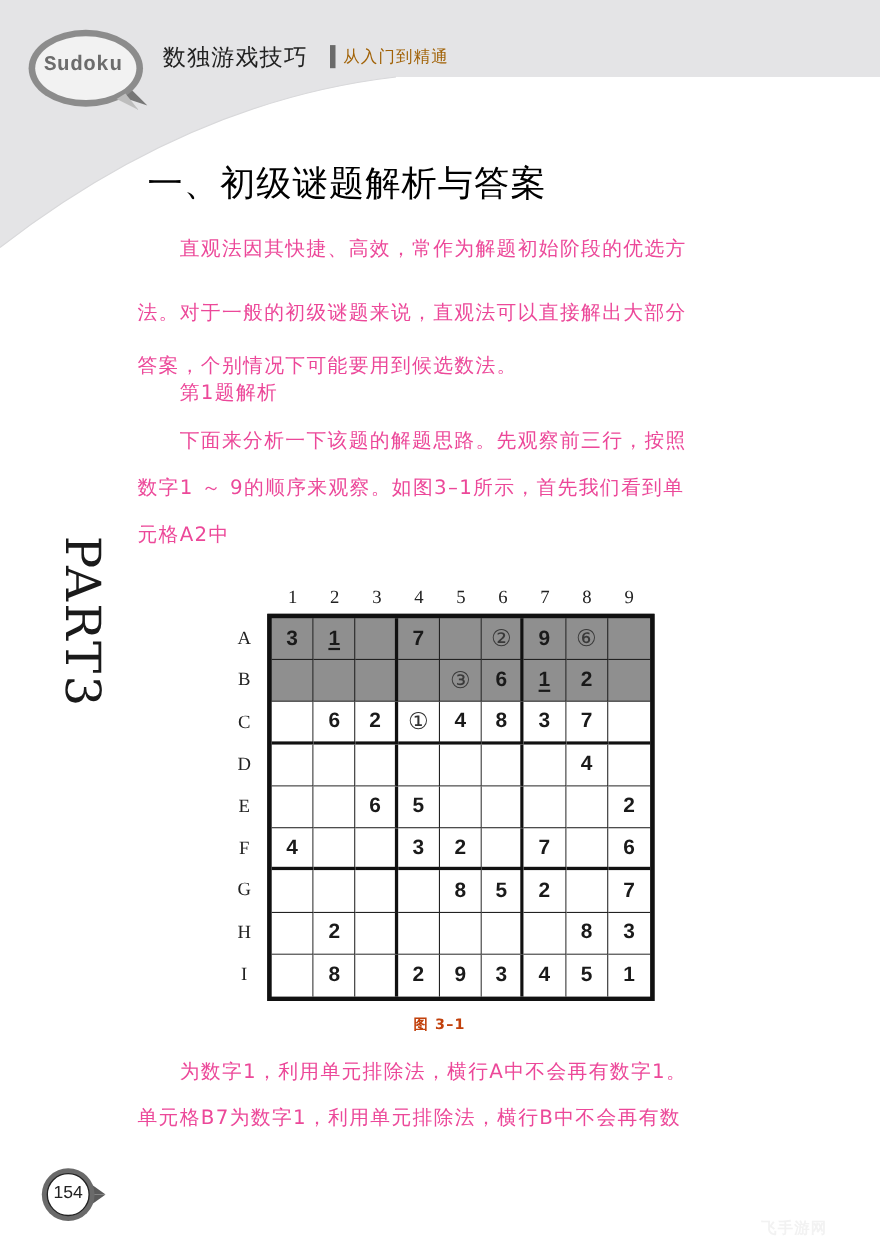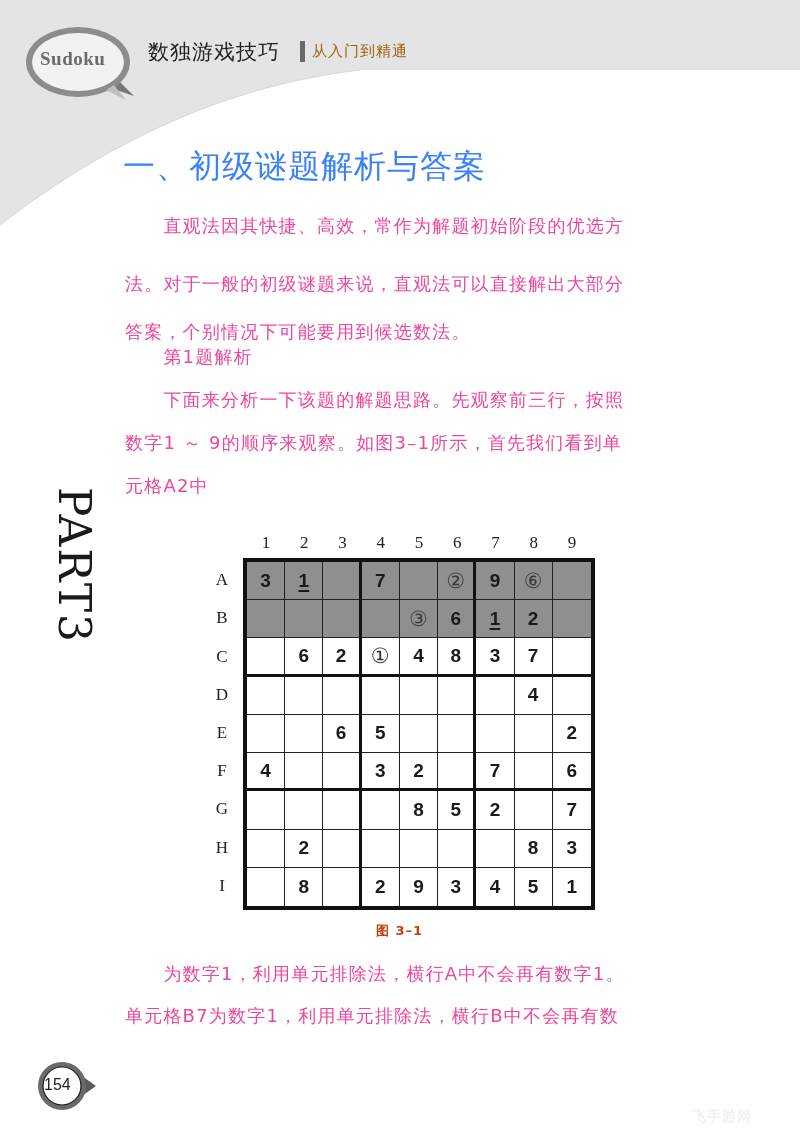--- a/index.html
+++ b/index.html
@@ -1,27 +1,27 @@
 <!DOCTYPE html>
 <html><head>
 <meta charset="utf-8">
 <style>
   html, body { margin:0; padding:0; }
   body { width:800px; height:1136px; position:relative; overflow:hidden; background:#ffffff;
          font-family:"DejaVu Sans", sans-serif; color:#1a1a1a; }
   .hdr-gray { position:absolute; left:0; top:0; width:800px; height:260px; background:#e4e4e6; }
   .hdr-curve { position:absolute; left:0; top:0; width:800px; height:260px; }
   .logo { position:absolute; left:22px; top:22px; width:112px; height:80px; }
-  .logo-text { position:absolute; left:40px; top:48px; font-family:Liberation Serif, serif;
+  .logo-text { position:absolute; left:40px; top:48px; font-family:Liberation Mono, monospace;
                font-weight:bold; font-size:19px; color:#6c6c6c; letter-spacing:0.5px; }
   .book-title { position:absolute; left:148px; top:38px; font-size:21px; font-weight:normal; color:#222; letter-spacing:1px; }
   .title-bar { position:absolute; left:300px; top:41px; width:5px; height:21px; background:#6a6a6a; }
   .book-sub { position:absolute; left:312px; top:42px; font-size:15px; color:#a16207; letter-spacing:1px; }
 
-  .section-title { position:absolute; left:123px; top:145px; font-size:32px; color:#3b82f6; letter-spacing:1px; }
+  .section-title { position:absolute; left:134px; top:145px; font-size:32px; color:#000000; letter-spacing:1px; }
 
   .para { position:absolute; left:125px; width:560px; font-size:18px; color:#ec4899; letter-spacing:1.2px; white-space:nowrap; }
 
   .part-label { position:absolute; left:-4px; top:540px; transform:rotate(90deg); transform-origin:center;
                 font-family:"DejaVu Serif", serif; font-size:44px; color:#1a1a1a; letter-spacing:2px; }
 
   .col-label { position:absolute; top:533px; width:39px; text-align:center; font-family:"Liberation Serif", serif; font-size:17px; color:#222; }
   .row-label { position:absolute; left:212px; width:20px; text-align:center; font-family:"Liberation Serif", serif; font-size:17px; color:#222; }
 
   .grid { position:absolute; left:243px; top:558px; width:352px; height:352px; box-sizing:border-box;
@@ -34,21 +34,21 @@
   .cell.c9 { border-right:none; }
   .cell.r3, .cell.r6 { border-bottom:3.5px solid #111; }
   .cell.r9 { border-bottom:none; }
   .cell .u { text-decoration:underline; text-decoration-thickness:2px; text-underline-offset:3px; }
   .cell .circ { font-weight:normal; font-size:21px; color:#333; }
   .cell.shade .circ { color:#3a3a3a; }
 
   .caption { position:absolute; left:376px; top:922px; font-size:13px; font-weight:bold; color:#c2410c; letter-spacing:1px; }
 
   .pagenum-wrap { position:absolute; left:36px; top:1060px; width:60px; height:52px; }
-  .pagenum { position:absolute; left:44px; top:1076px; width:24px; text-align:center; font-family:"Liberation Sans", sans-serif; font-size:16px; color:#222; }
+  .pagenum { position:absolute; left:44px; top:1076px; width:36px; text-align:center; font-family:"Liberation Sans", sans-serif; font-size:16px; color:#222; }
   .watermark { position:absolute; left:692px; top:1108px; font-size:14px; font-weight:bold; color:#f2f2f2; letter-spacing:1px; }
 </style>
 </head>
 <body>
 
 <div class="hdr-gray"></div>
 <svg class="hdr-curve" viewBox="0 0 800 260" preserveAspectRatio="none">
   <path d="M800,70 L360,70 C230,85 110,140 0,225 L0,260 L800,260 Z" fill="#ffffff"></path>
   <path d="M0,225 C110,140 230,85 360,70" stroke="#d8d8da" stroke-width="1" fill="none"></path>
 </svg>

